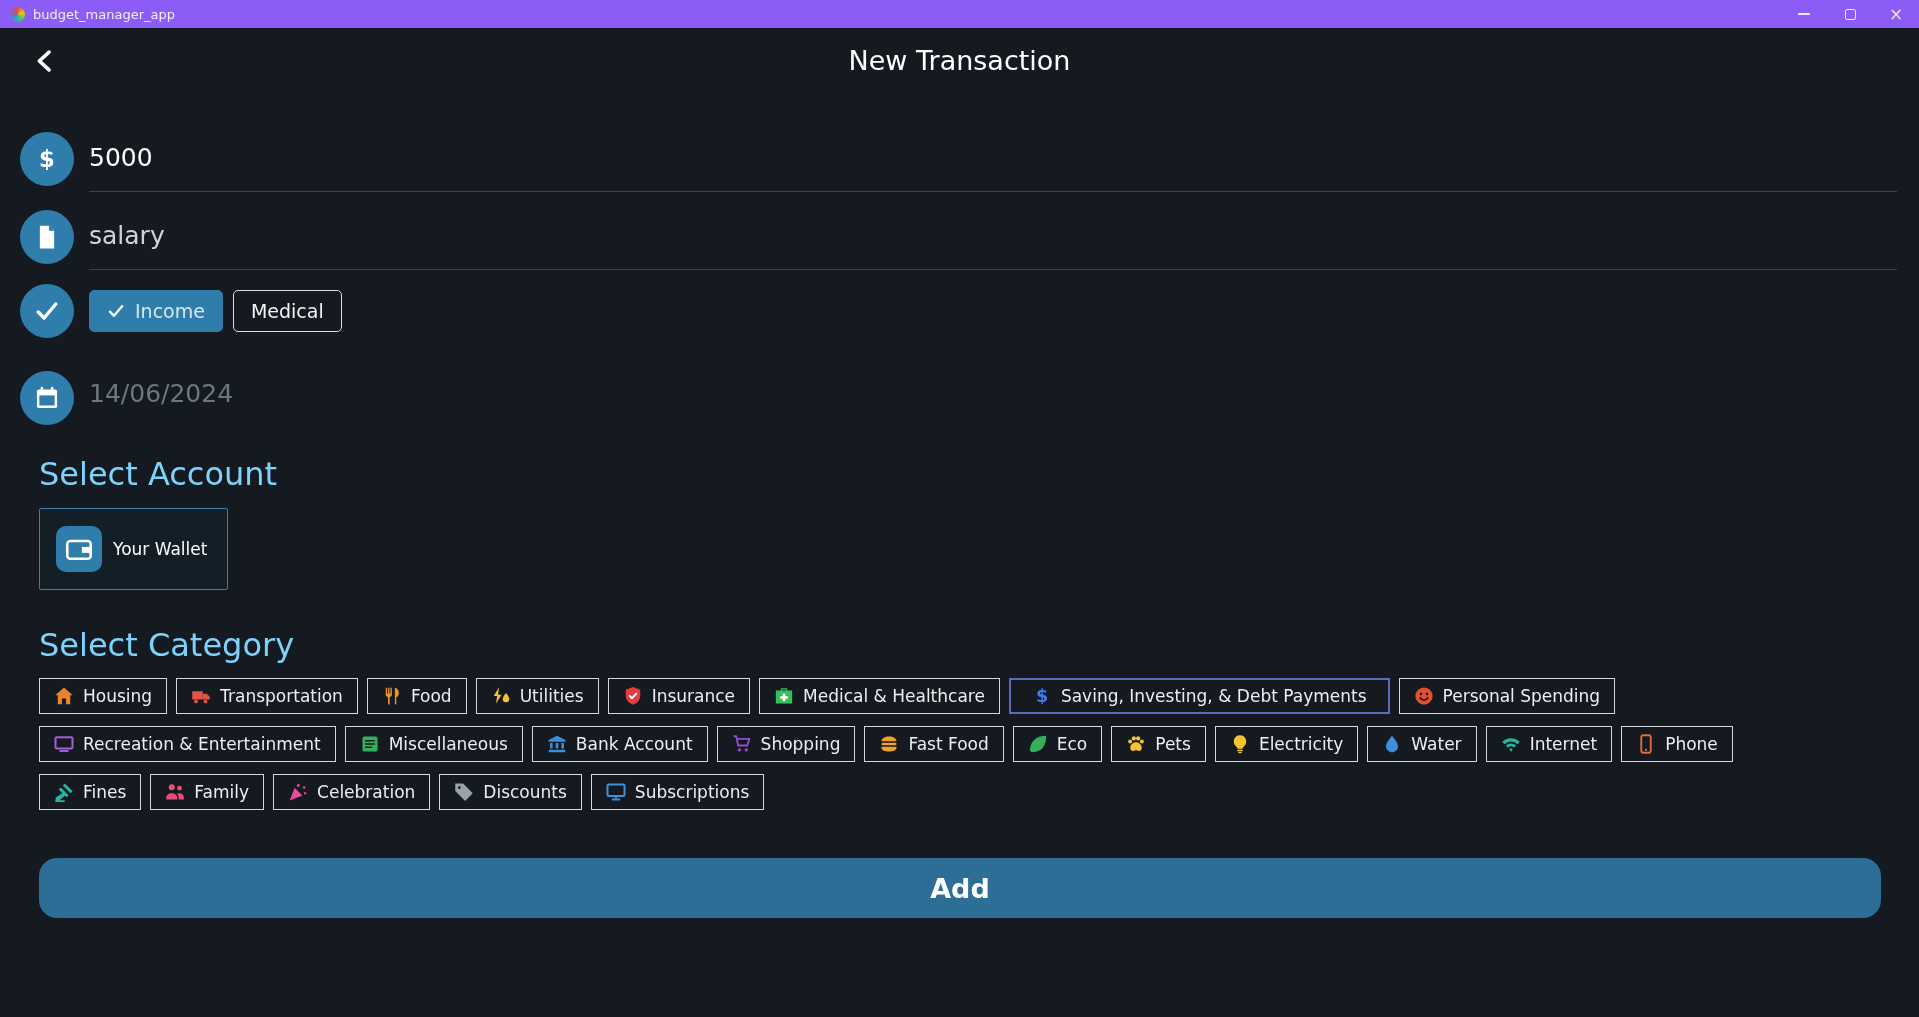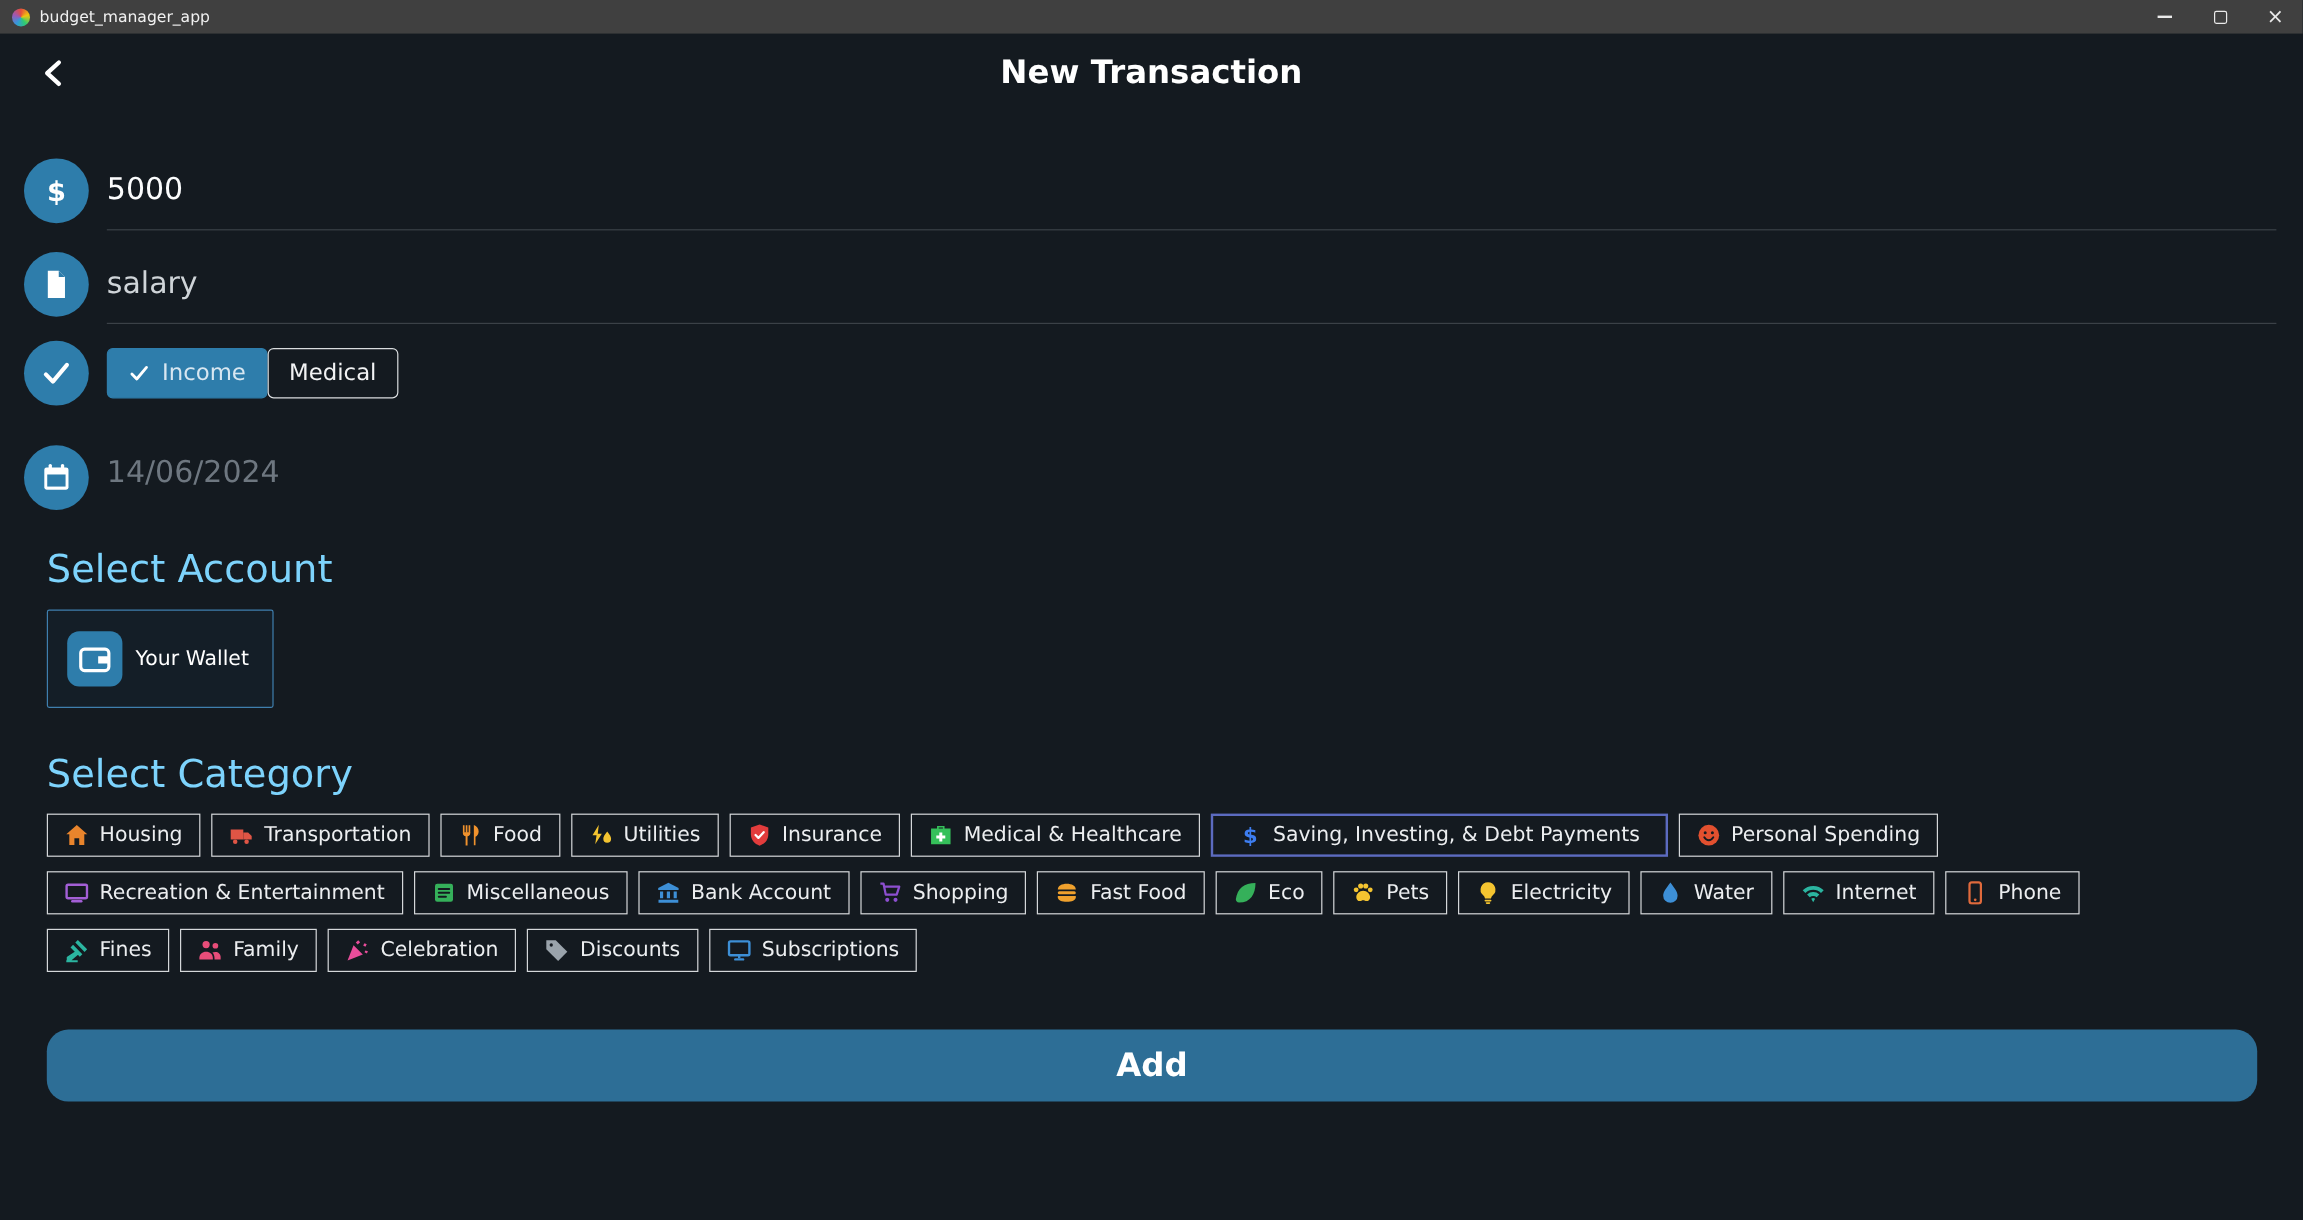--- a/index.html
+++ b/index.html
@@ -6,55 +6,55 @@
   html,body { width:1919px; height:1017px; }
   body {
     background:#141a20;
     font-family:"DejaVu Sans","Liberation Sans",sans-serif;
     color:#e9ecef;
     overflow:hidden;
     position:relative;
   }
 
   
-  .titlebar { height:28px; background:#404040; display:flex; align-items:center; padding-left:10px; }
+  .titlebar { height:28px; background:#8b5cf6; display:flex; align-items:center; padding-left:10px; }
   .app-logo { width:15px; height:15px; border-radius:50%;
     background:conic-gradient(#e74c3c,#f1c40f,#2ecc71,#3498db,#9b59b6,#e74c3c); margin-right:8px; flex:0 0 15px;}
   .app-title { font-size:13px; color:#f1f1f1; }
   .win-controls { margin-left:auto; display:flex; height:100%; }
   .win-btn { width:46px; height:100%; display:flex; align-items:center; justify-content:center; color:#eaeaea; cursor:default; }
   .glyph-min { width:12px; height:1.5px; background:currentColor; display:block; }
   .glyph-max { width:11px; height:11px; border:1.5px solid currentColor; border-radius:2px; display:block; }
   .glyph-close { font-size:17px; line-height:1; }
 
   
   .page-header { position:relative; height:64px; display:flex; align-items:center; justify-content:center; }
   .back-btn { position:absolute; left:24px; top:12px; width:42px; height:42px; background:none; border:none; cursor:pointer;
     display:flex; align-items:center; justify-content:center; }
   .back-btn svg { width:26px; height:26px; }
-  .page-title { font-size:27px; font-weight:700; color:#ffffff; }
+  .page-title { font-size:27px; font-weight:400; color:#ffffff; }
 
   
   .form { padding:40px 22px 0 20px; }
   .field-row { display:flex; align-items:flex-start; }
   .field-icon-circle { width:54px; height:54px; border-radius:50%; background:#2e7dab; color:#fff;
     display:flex; align-items:center; justify-content:center; flex:0 0 54px; }
   .fi { display:flex; }
   .fi svg { width:26px; height:26px; display:block; }
   .field-input-wrap { flex:1; margin-left:15px; padding:11px 0 18px; border-bottom:1.5px solid #3b4147; }
   .field-input-wrap.no-underline { border-bottom:none; }
   .field-input { width:100%; background:transparent; border:none; outline:none;
     font-size:25px; line-height:30px; color:#fbfcfd; font-family:inherit; }
   .field-input::placeholder { color:#6e7780; opacity:1; }
   .row-desc { margin-top:18px; }
   .row-type { margin-top:14px; align-items:center; }
   .row-date { margin-top:30px; align-items:center; }
 
   
-  .type-options { display:flex; margin-left:15px; }
+  .type-options { display:flex; gap:10px; margin-left:15px; }
   .type-btn { height:42px; padding:0 17px; display:inline-flex; align-items:center; gap:10px;
     background:transparent; border:1.5px solid #d9dcde; border-radius:5px;
     color:#f2f3f4; font-size:19px; font-family:inherit; cursor:pointer; }
   .type-btn .type-check { display:none; color:#fff; }
   .type-btn .type-check svg { width:18px; height:18px; display:block; }
   .type-btn.selected { background:#2e7dab; border-color:#2e7dab; color:#d8e7f1; }
   .type-btn.selected .type-check { display:flex; }
 
   
   .section { margin-left:19px; }

